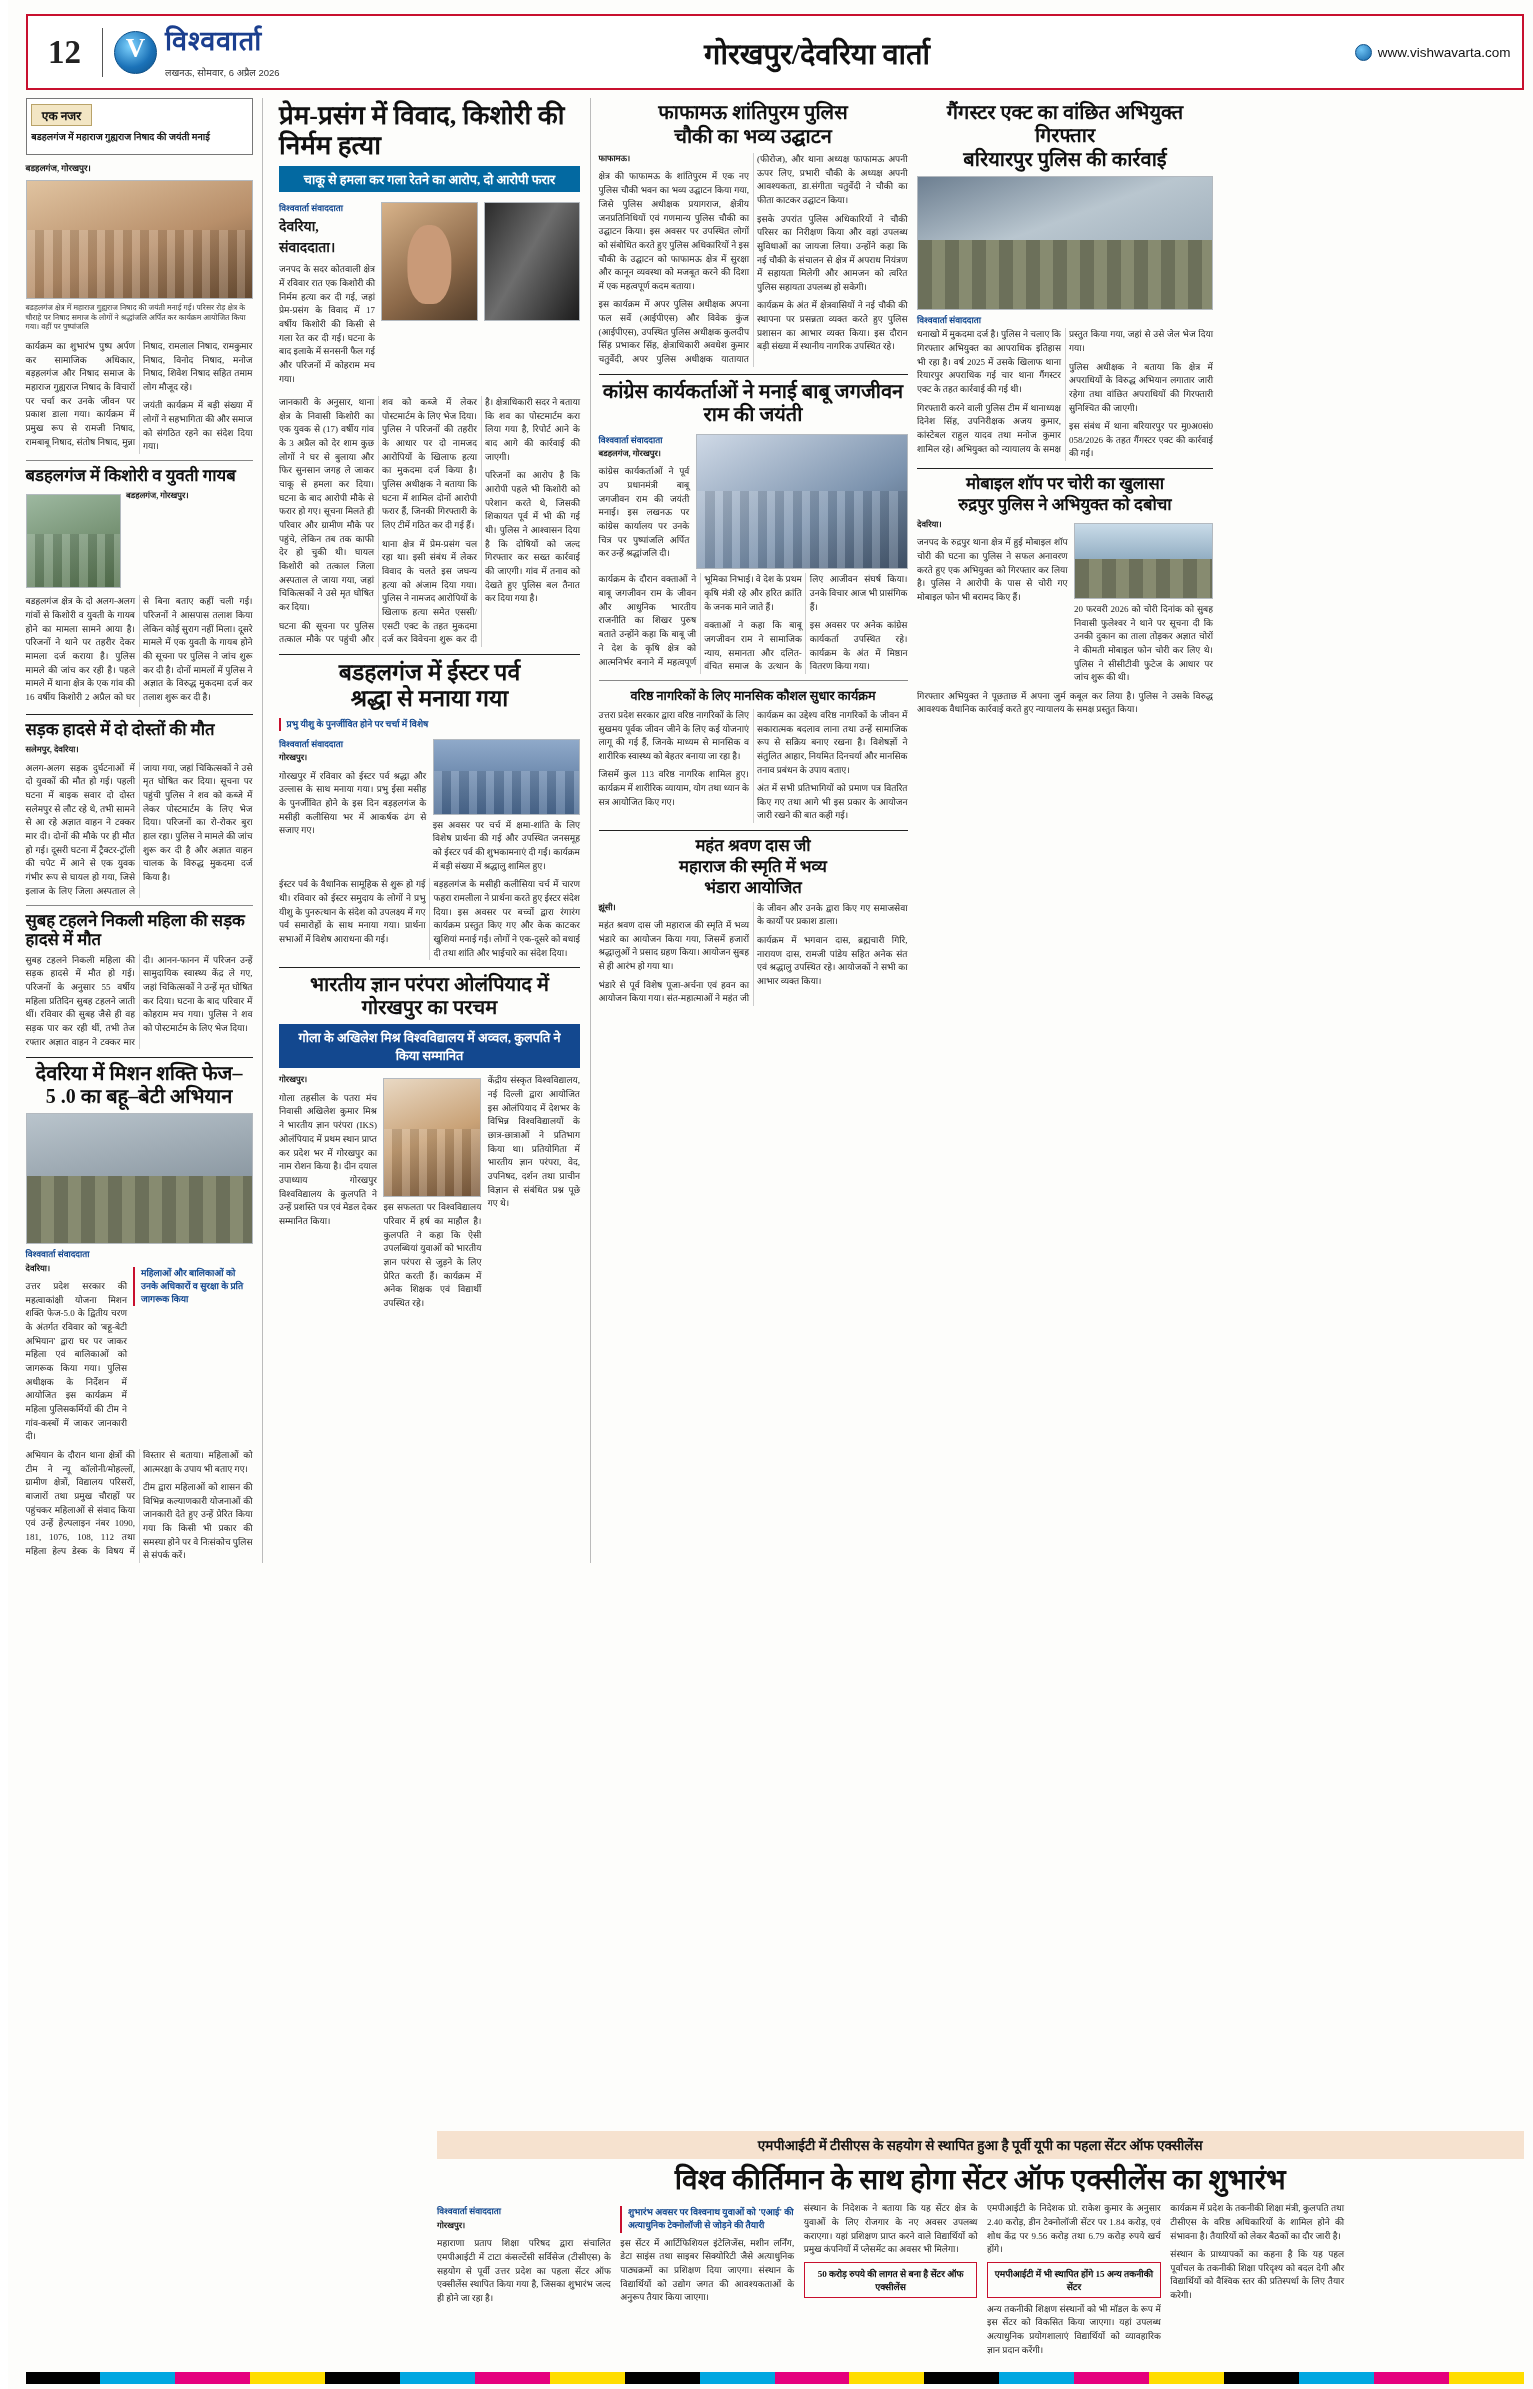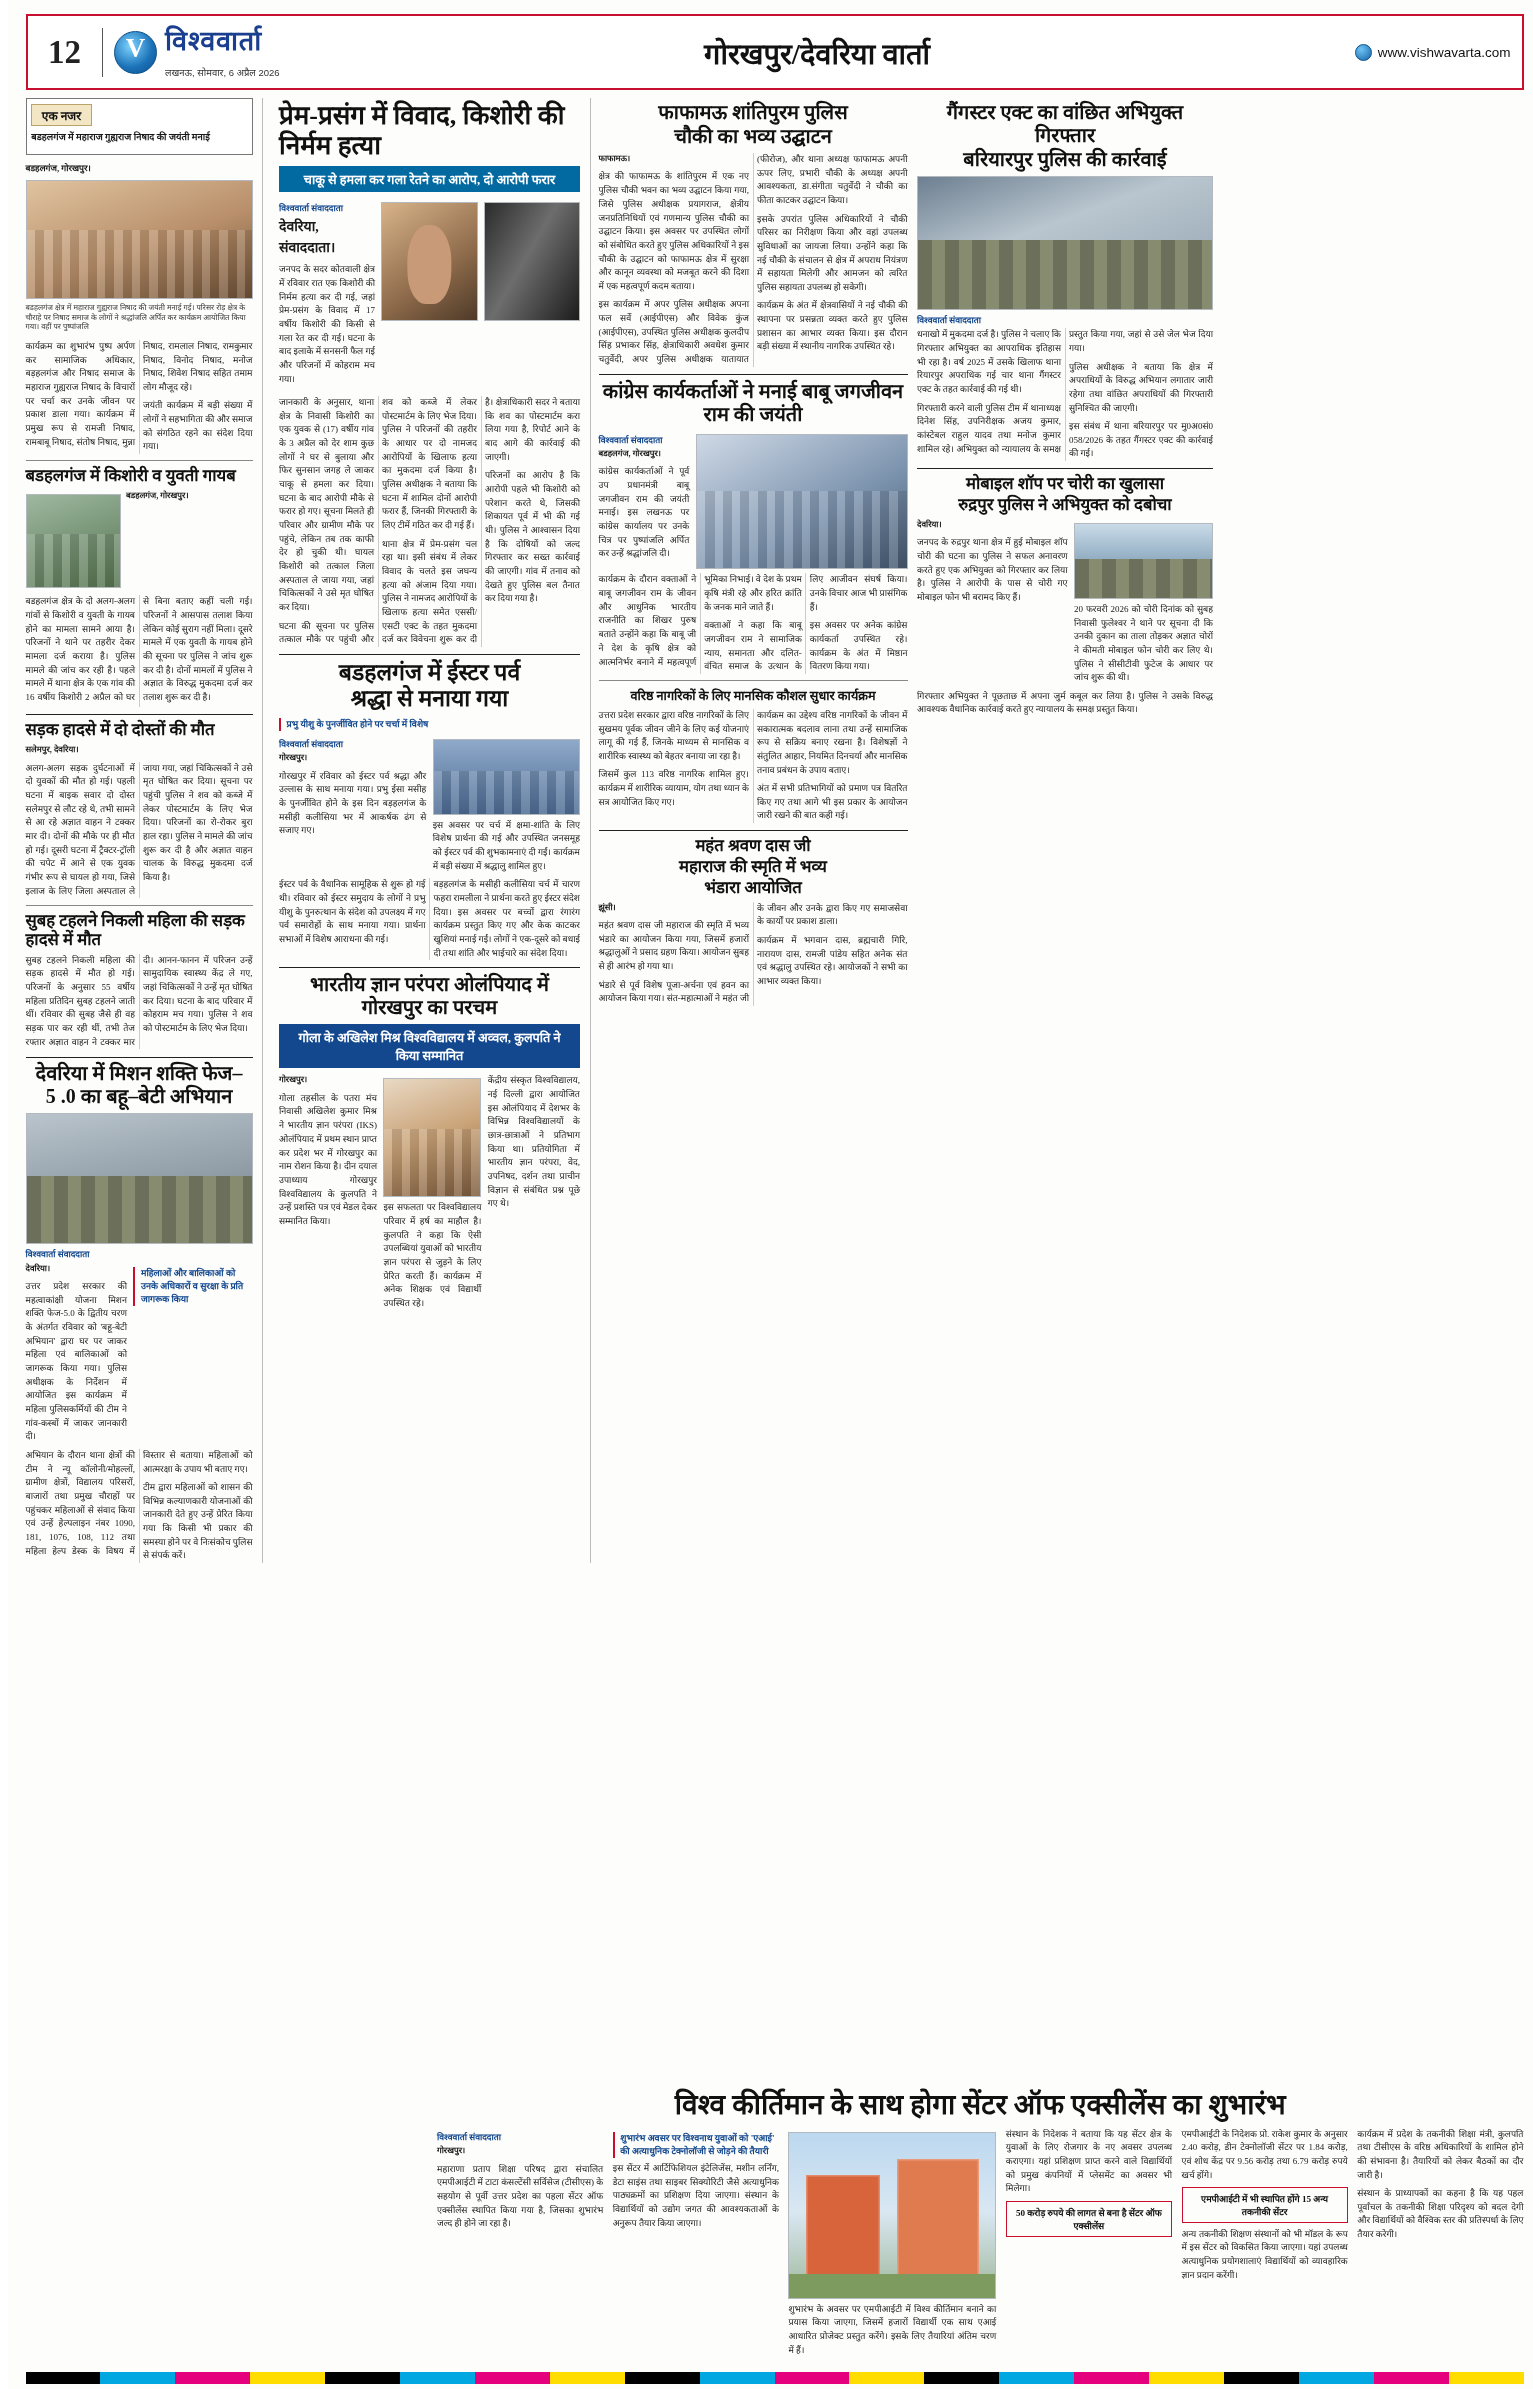--- a/index.html
+++ b/index.html
@@ -404,38 +404,31 @@
               </div>
             <p class="body">20 फरवरी 2026 को चोरी दिनांक को सुबह निवासी फुलेश्वर ने थाने पर सूचना दी कि उनकी दुकान का ताला तोड़कर अज्ञात चोरों ने कीमती मोबाइल फोन चोरी कर लिए थे। पुलिस ने सीसीटीवी फुटेज के आधार पर जांच शुरू की थी।</p>
           </div>
         </div>
         <p class="body">गिरफ्तार अभियुक्त ने पूछताछ में अपना जुर्म कबूल कर लिया है। पुलिस ने उसके विरुद्ध आवश्यक वैधानिक कार्रवाई करते हुए न्यायालय के समक्ष प्रस्तुत किया।</p>
       </div>
     </div>
   </div>
 
   <div style="position:absolute;left:429px;right:17.5px;bottom:27px;">
+    <div class="feature-kicker">एमपीआईटी में टीसीएस के सहयोग से स्थापित हुआ है पूर्वी यूपी का पहला सेंटर ऑफ एक्सीलेंस</div>
     <div class="big-feature-title">विश्व कीर्तिमान के साथ होगा सेंटर ऑफ एक्सीलेंस का शुभारंभ</div>
     <div style="display:flex;gap:9.5px">
       <div style="width:16%">
         <p class="byline">विश्ववार्ता संवाददाता</p>
         <p class="body" style="font-weight:bold;font-size:8.3px">गोरखपुर।</p>
         <p class="body">महाराणा प्रताप शिक्षा परिषद द्वारा संचालित एमपीआईटी में टाटा कंसल्टेंसी सर्विसेज (टीसीएस) के सहयोग से पूर्वी उत्तर प्रदेश का पहला सेंटर ऑफ एक्सीलेंस स्थापित किया गया है, जिसका शुभारंभ जल्द ही होने जा रहा है।</p>
       </div>
       <div style="width:16%">
         <div class="pull">शुभारंभ अवसर पर विश्वनाथ युवाओं को 'एआई' की अत्याधुनिक टेक्नोलॉजी से जोड़ने की तैयारी</div>
         <p class="body">इस सेंटर में आर्टिफिशियल इंटेलिजेंस, मशीन लर्निंग, डेटा साइंस तथा साइबर सिक्योरिटी जैसे अत्याधुनिक पाठ्यक्रमों का प्रशिक्षण दिया जाएगा। संस्थान के विद्यार्थियों को उद्योग जगत की आवश्यकताओं के अनुरूप तैयार किया जाएगा।</p>
-      </div>
-      <div style="width:20%">
-        <div class="photo ph-bldg" style="height:167px">
-          <div class="bldg1"></div>
-            <div class="bldg2"></div>
-            <div class="grassline"></div>
-        </div>
-        <p class="body">शुभारंभ के अवसर पर एमपीआईटी में विश्व कीर्तिमान बनाने का प्रयास किया जाएगा, जिसमें हजारों विद्यार्थी एक साथ एआई आधारित प्रोजेक्ट प्रस्तुत करेंगे। इसके लिए तैयारियां अंतिम चरण में हैं।</p>
       </div>
       <div style="width:16%">
         <p class="body">संस्थान के निदेशक ने बताया कि यह सेंटर क्षेत्र के युवाओं के लिए रोजगार के नए अवसर उपलब्ध कराएगा। यहां प्रशिक्षण प्राप्त करने वाले विद्यार्थियों को प्रमुख कंपनियों में प्लेसमेंट का अवसर भी मिलेगा।</p>
         <div class="boxnote">50 करोड़ रुपये की लागत से बना है सेंटर ऑफ एक्सीलेंस</div>
       </div>
       <div style="width:16%">
         <p class="body">एमपीआईटी के निदेशक प्रो. राकेश कुमार के अनुसार 2.40 करोड़, डीन टेक्नोलॉजी सेंटर पर 1.84 करोड़, एवं शोध केंद्र पर 9.56 करोड़ तथा 6.79 करोड़ रुपये खर्च होंगे।</p>
         <div class="boxnote">एमपीआईटी में भी स्थापित होंगे 15 अन्य तकनीकी सेंटर</div>
         <p class="body">अन्य तकनीकी शिक्षण संस्थानों को भी मॉडल के रूप में इस सेंटर को विकसित किया जाएगा। यहां उपलब्ध अत्याधुनिक प्रयोगशालाएं विद्यार्थियों को व्यावहारिक ज्ञान प्रदान करेंगी।</p>
       </div>

